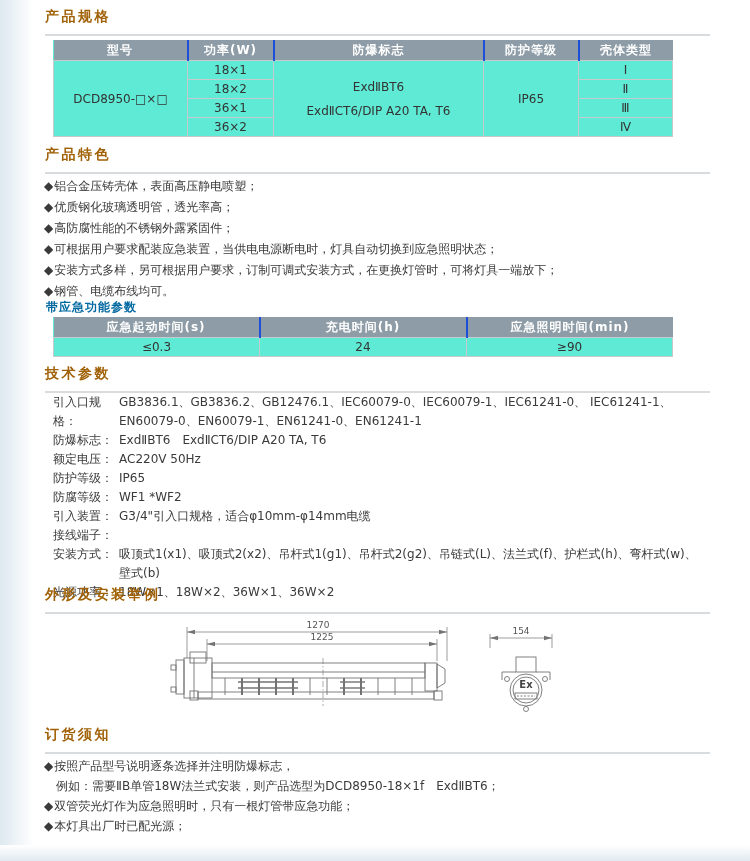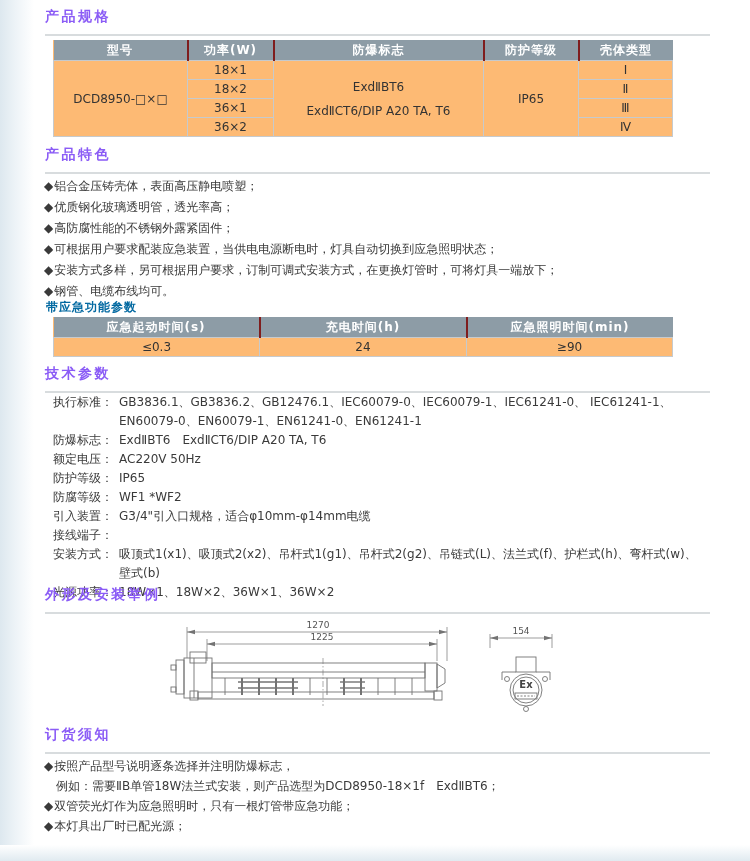--- a/index.html
+++ b/index.html
@@ -7,28 +7,28 @@
     width:750px; height:861px; position:relative; overflow:hidden;
     background:#ffffff; color:#3a3a3a;
     font-family:"DejaVu Sans", sans-serif; font-size:12px;
   }
   .edge-left { position:absolute; left:0; top:0; width:34px; height:100%;
     background:linear-gradient(to right,#dde8ef 0%,#edf3f7 45%,#ffffff 100%); }
   .edge-bottom { position:absolute; left:0; bottom:0; width:100%; height:16px;
     background:linear-gradient(to top,#e0eaf0 0%,#ffffff 100%); }
 
   .section { position:absolute; left:45px; width:665px; }
-  .sec-title { margin:0; font-size:14px; font-weight:700; color:#8b5cf6; letter-spacing:2.5px; }
+  .sec-title { margin:0; font-size:14px; font-weight:700; color:#a16207; letter-spacing:2.5px; }
   .rule { height:2px; background:#d8dcde; margin-top:8px; }
 
   table { border-collapse:collapse; table-layout:fixed; }
-  .data-table { position:absolute; left:53px; width:619px; background:#fdba74;padding-left:12px; }
+  .data-table { position:absolute; left:53px; width:619px; background:#5eead4;padding-left:12px; }
   .data-table th {
     background:#8d9ca6; color:#ffffff; font-weight:700; font-size:12px;
-    letter-spacing:1px; height:18px; padding:1px 0; border-left:2px solid #7f1d1d;
+    letter-spacing:1px; height:18px; padding:1px 0; border-left:2px solid #1d4ed8;
   }
   .data-table th:first-child { border-left:none; }
   .data-table td {
     border:1px solid #c6cacd; text-align:center; font-size:12px;
     height:16px; padding:1px 2px; color:#333;
   }
   .ex-line { line-height:24px; }
 
   .sub-title { position:absolute; left:46px; font-size:12px; font-weight:700;
     color:#0369a1; letter-spacing:1px; }
@@ -147,21 +147,21 @@
   </tbody>
 </table>
 
 <div class="section" style="top:365px">
   <h2 class="sec-title">技术参数</h2>
   <div class="rule"></div>
 </div>
 
 <div class="tech-list">
   <div class="tech-row">
-      <span class="tech-label">执行标准：</span>
+      <span class="tech-label">引入口规格：</span>
       <span class="tech-value">GB3836.1、GB3836.2、GB12476.1、IEC60079-0、IEC60079-1、IEC61241-0、 IEC61241-1、EN60079-0、EN60079-1、EN61241-0、EN61241-1</span>
     </div>
   <div class="tech-row">
       <span class="tech-label">防爆标志：</span>
       <span class="tech-value">ExdⅡBT6　ExdⅡCT6/DIP A20 TA, T6</span>
     </div>
   <div class="tech-row">
       <span class="tech-label">额定电压：</span>
       <span class="tech-value">AC220V 50Hz</span>
     </div>

